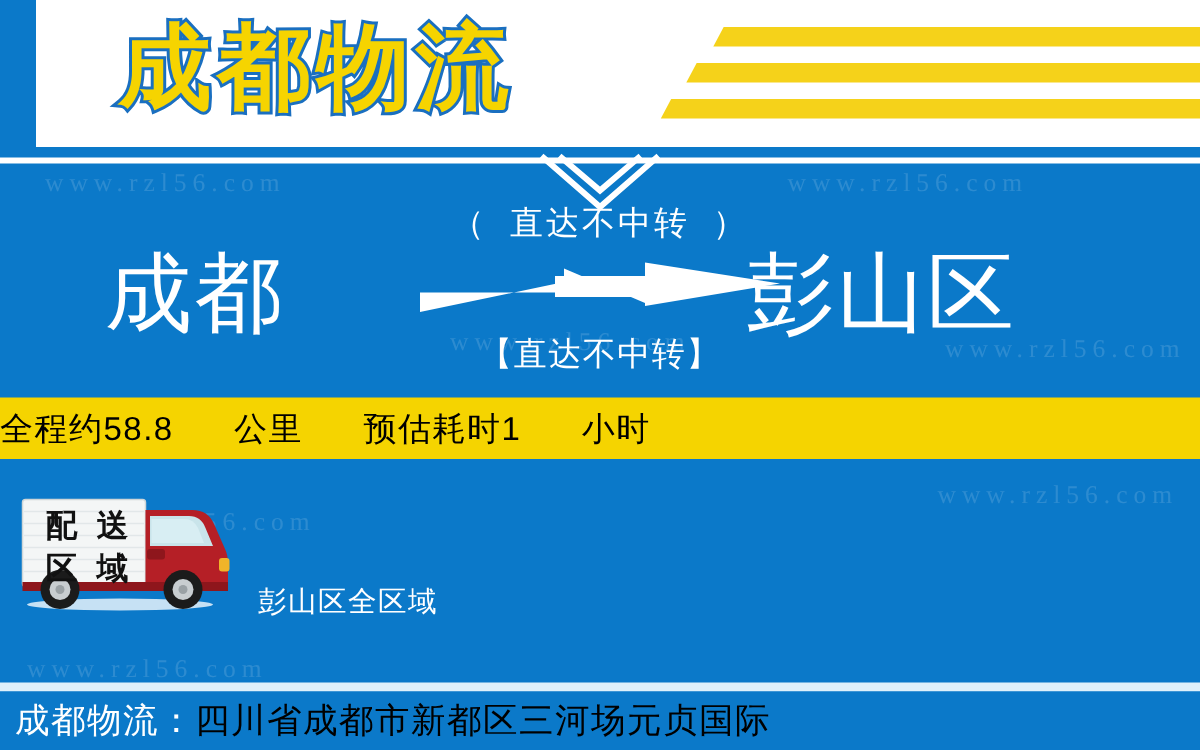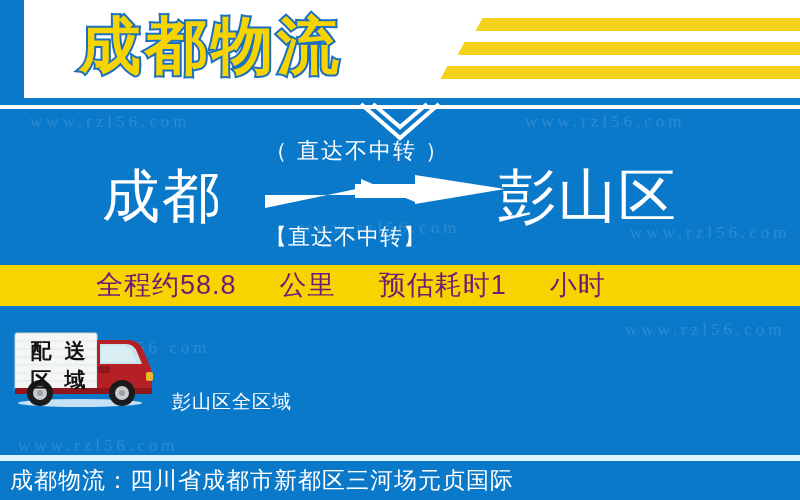--- a/index.html
+++ b/index.html
@@ -94,29 +94,30 @@
   .route-from, .route-to {
     position: absolute;
     top: 62px;
     color: #ffffff;
     font-size: 58px;
     font-weight: normal;
     letter-spacing: 2px;
     line-height: 72px;
     white-space: nowrap;
   }
-  .route-from { left: 70px; margin-left: 32px; }
+  .route-from { left: 70px; }
   .route-to   { left: 498px; }
 
   .route-mid {
     position: absolute;
     left: 265px;
     top: 38px;
     width: 270px;
-    text-align: left;
+    text-align: center;
+    font-family: Liberation Mono, monospace;
   }
   .route-note {
     color: #ffffff;
     font-size: 22px;
     letter-spacing: 2px;
     line-height: 30px;
     white-space: nowrap;
   }
   .arrow-box {
     width: 240px;
@@ -134,26 +135,25 @@
   
   .band {
     position: absolute;
     left: 0; top: 167px;
     width: 800px; height: 41px;
     background: #f5d400;
     display: flex;
     align-items: center;
   }
   .band-inner {
-    color: #701a75;
-    font-size: 27px;
+    color: #000000;
+    font-size: 22px;
     line-height: 41px;
     letter-spacing: 1px;
     white-space: nowrap;
-    padding-left: 96px;
   }
   .band-inner span { display: inline-block; }
   .band-gap-a { width: 26px; }
   .band-gap-b { width: 26px; }
   .band-gap-c { width: 26px; }
 
   
   .truck {
     position: absolute;
     left: 10px;
@@ -204,21 +204,21 @@
   .footer-text {
     position: absolute;
     left: 10px;
     top: 0;
     line-height: 39px;
     font-size: 23px;
     letter-spacing: 1px;
     white-space: nowrap;
   }
   .footer-label { color: #ffffff; }
-  .footer-value { color: #ffffff; }
+  .footer-value { color: #000000; }
 </style>
 </head>
 <body>
 
 <div id="page">
 
   <div class="header">
     <div class="header-title">成都物流</div>
     <div class="stripe stripe-1"></div>
     <div class="stripe stripe-2"></div>

